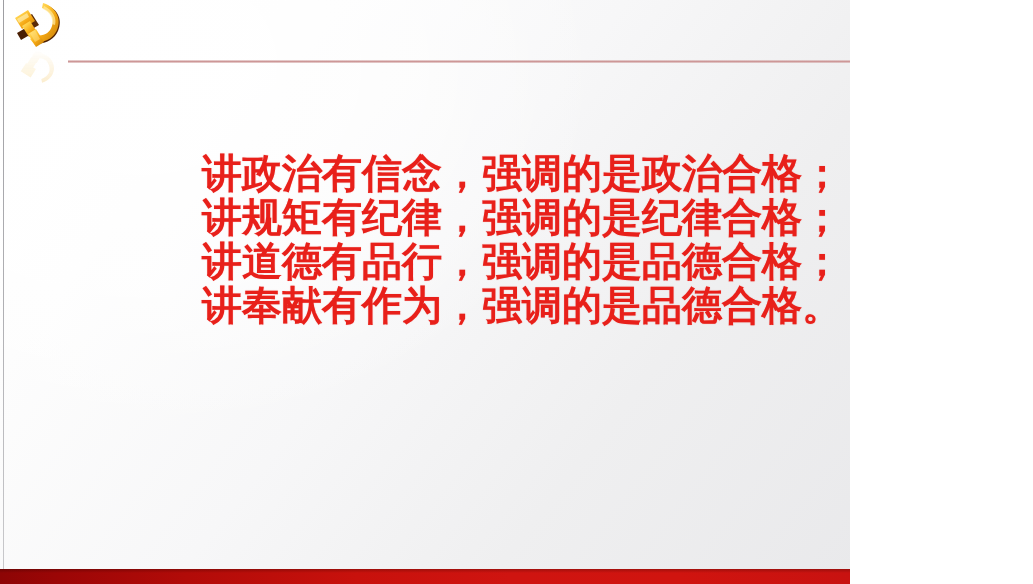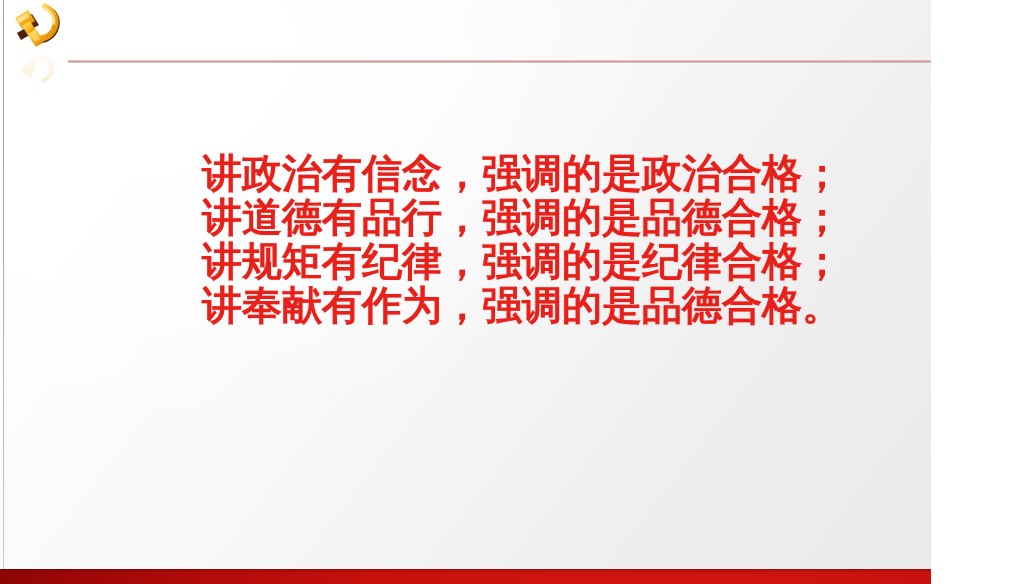--- a/index.html
+++ b/index.html
@@ -7,21 +7,21 @@
     margin: 0;
     padding: 0;
     background: #ffffff;
   }
   body {
     font-family: "DejaVu Sans", "Liberation Sans", sans-serif;
   }
 
   .slide {
     position: relative;
-    width: 931px;
+    width: 850px;
     height: 584px;
     overflow: hidden;
     background: linear-gradient(128deg,
         #ffffff 0%,
         #fdfdfd 22%,
         #f7f7f8 48%,
         #efeff0 72%,
         #e9e9eb 100%);
   }
 
@@ -198,20 +198,20 @@
           <path d="M22 34 L30 29 L38 42 L30 47 Z" fill="#edb02a"></path>
         </g>
       </svg>
     </div>
   </div>
 
   <div class="header-rule"></div>
 
   <div class="body-text">
     <div class="body-line">讲政治有信念，强调的是政治合格；</div>
+    <div class="body-line">讲规矩有纪律，强调的是纪律合格；</div>
     <div class="body-line">讲道德有品行，强调的是品德合格；</div>
-    <div class="body-line">讲规矩有纪律，强调的是纪律合格；</div>
     <div class="body-line">讲奉献有作为，强调的是品德合格。</div>
   </div>
 
   <div class="bottom-band"></div>
 
 </div>
 
 </body></html>

